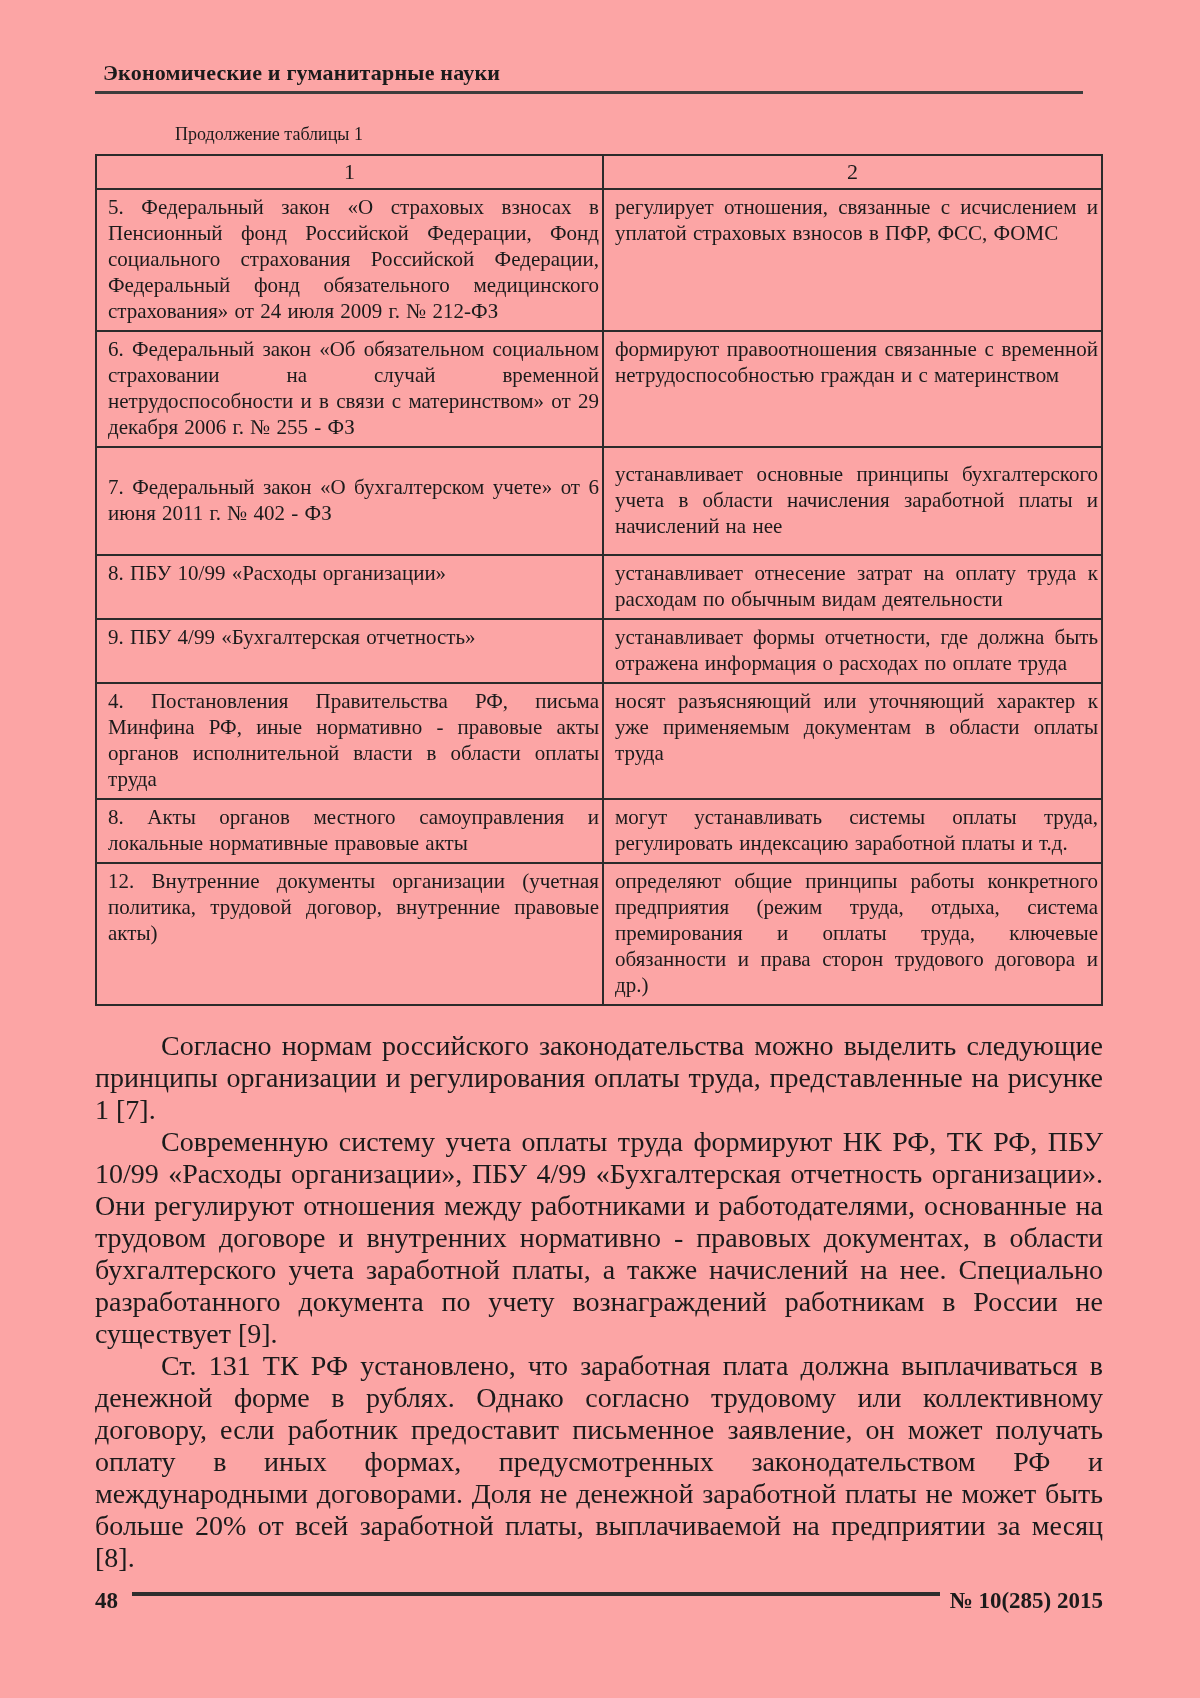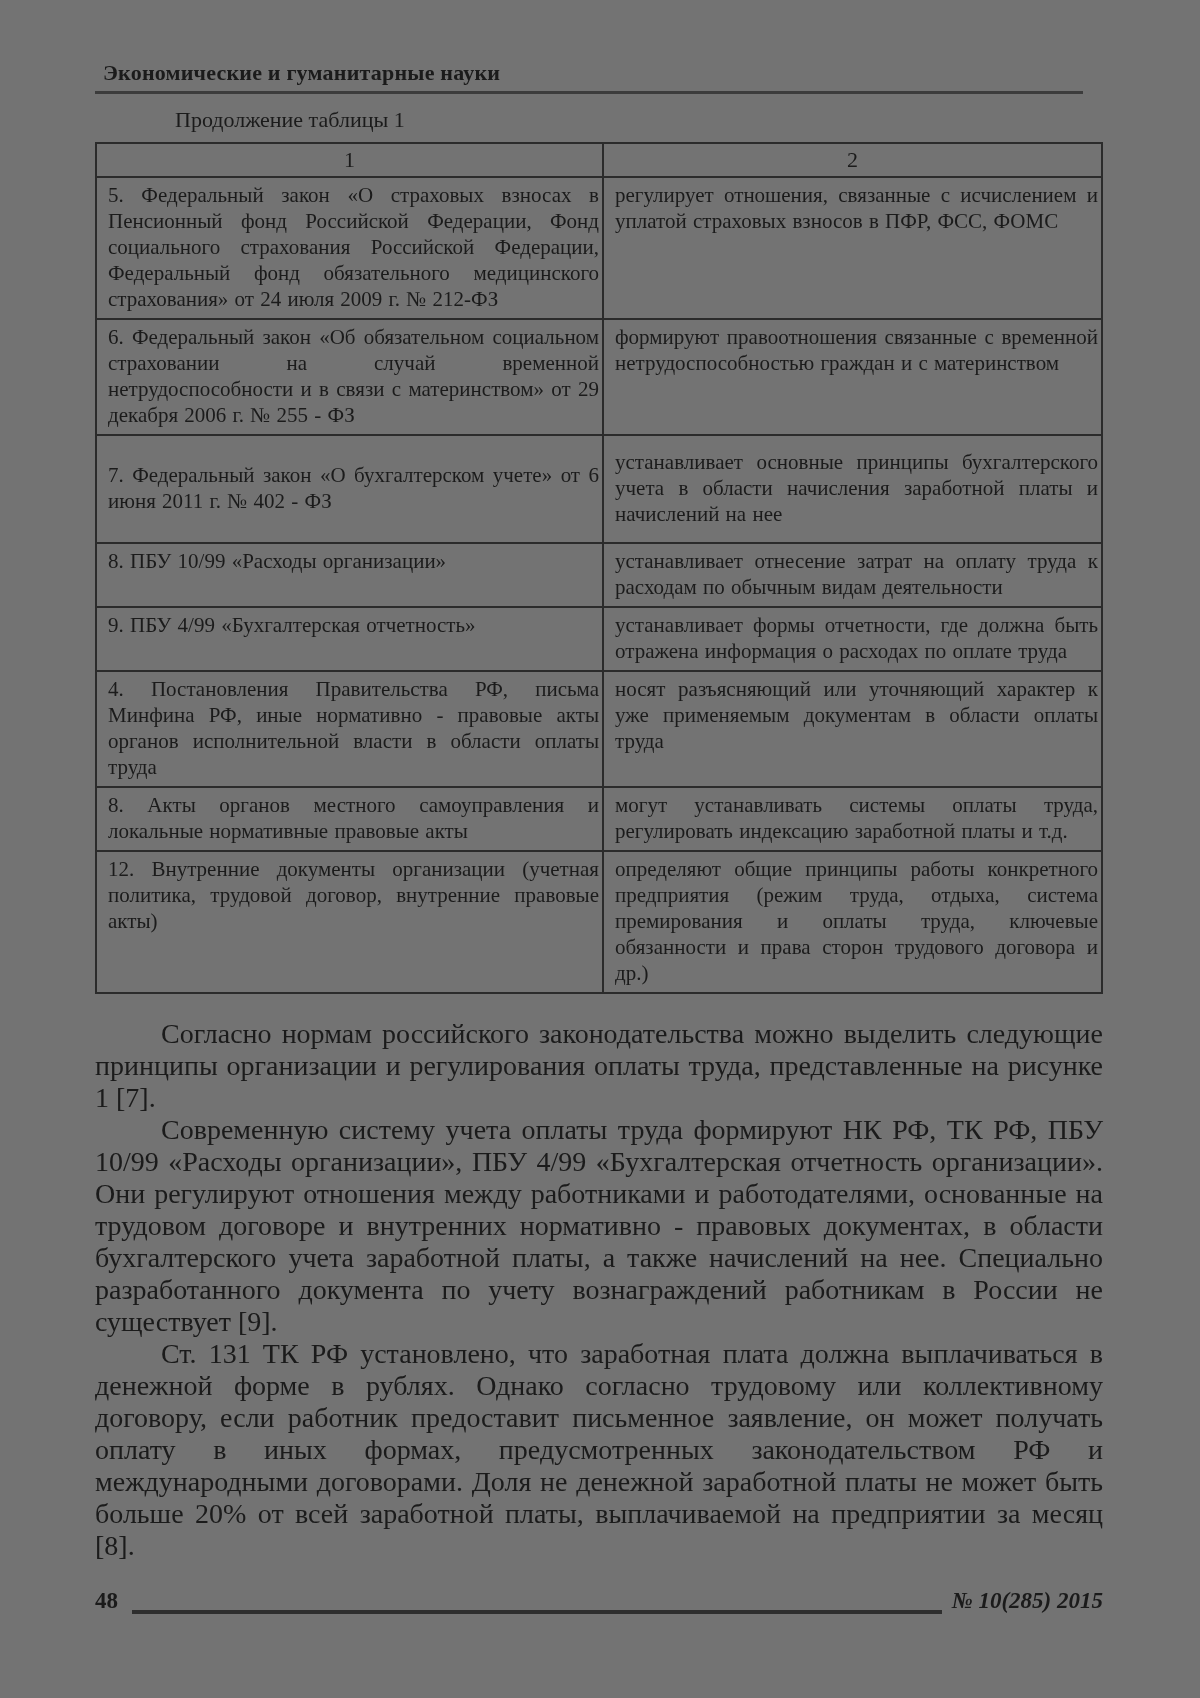--- a/index.html
+++ b/index.html
@@ -5,44 +5,44 @@
   html, body {
     margin: 0;
     padding: 0;
     background: #ffffff;
   }
   .page {
     position: relative;
     width: 1200px;
     height: 1698px;
     margin: 0 auto;
-    background: #737373;
+    background: #fca5a5;
     color: #1b1b1b;
     font-family: "Liberation Serif", "DejaVu Serif", serif;
     box-sizing: border-box;
     padding: 60px 97px 0 95px;
     overflow: hidden;
   }
   
   .running-head {
     border-bottom: 3px solid #3c3c3c;
     width: 988px;
     padding-bottom: 5px;
   }
   .running-head .rh-text {
     font-weight: bold;
     font-size: 22px;
     letter-spacing: 0.2px;
     padding-left: 8px;
   }
   
   .table-caption {
-    margin-top: 13px;
+    margin-top: 30px;
     margin-left: 80px;
-    font-size: 22px;
+    font-size: 18px;
   }
   
   table.law-table {
     margin-top: 9px;
     width: 1008px;
     border-collapse: collapse;
     table-layout: fixed;
   }
   table.law-table th,
   table.law-table td {
@@ -82,36 +82,35 @@
     margin: 0;
     text-indent: 66px;
   }
   
   .footer {
     position: absolute;
     left: 95px;
     top: 1588px;
     width: 1008px;
     display: flex;
-    align-items: flex-end;
+    align-items: flex-start;
   }
   .footer .page-num {
     font-weight: bold;
     font-size: 23px;
     padding-right: 14px;
   }
   .footer .rule {
     flex: 1;
     border-top: 4px solid #2e2e2e;
     height: 0;
     margin-top: 4px;
   }
   .footer .issue {
     font-weight: bold;
-    font-style: italic;
     font-size: 23px;
     padding-left: 10px;
   }
 </style>
 </head>
 <body>
 
 <div class="page">
 
   <div class="running-head">

